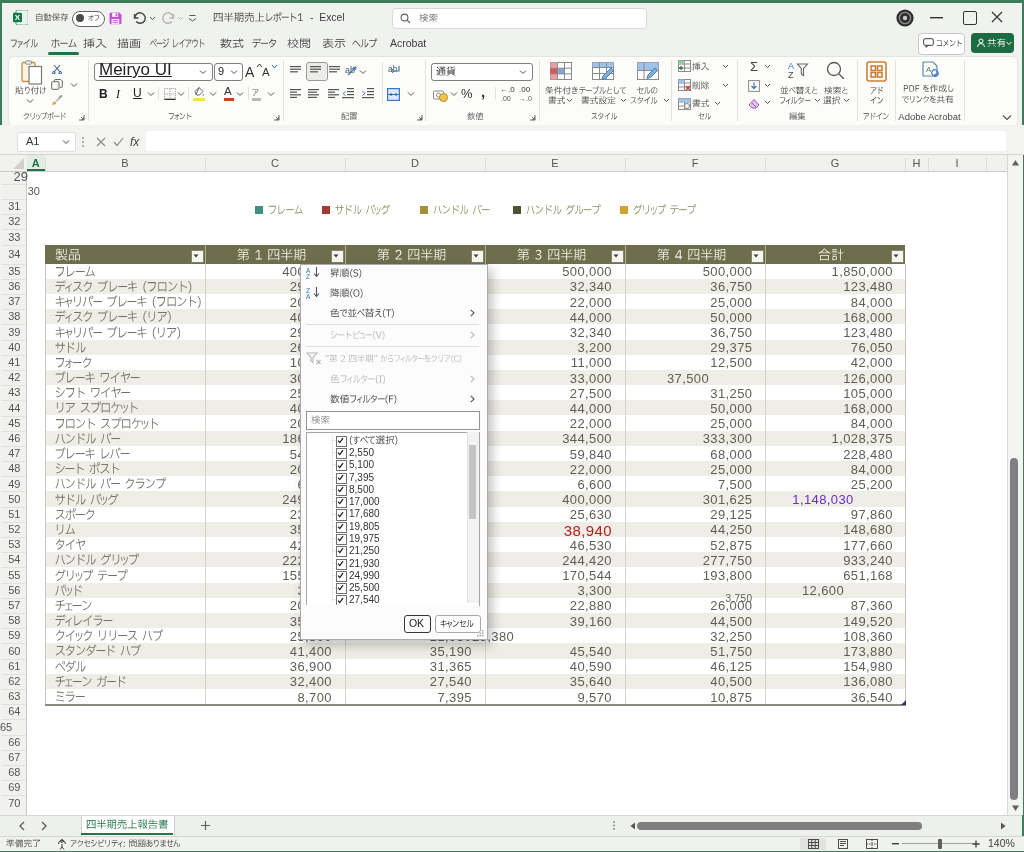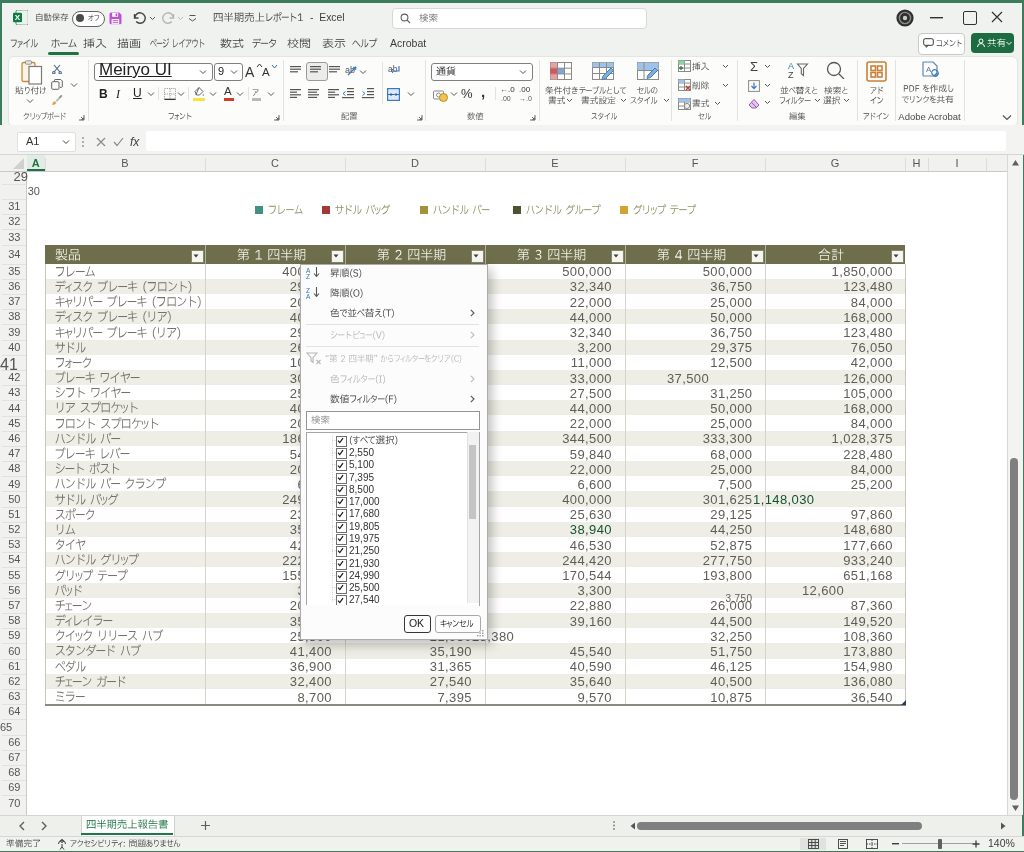--- a/index.html
+++ b/index.html
@@ -672,21 +672,21 @@
 <div class="t" style="left:0px;top:201.1px;width:20.5px;text-align:right;font-size:11px;color:#555">31</div>
 <div class="t" style="left:0px;top:216.3px;width:20.5px;text-align:right;font-size:11px;color:#555">32</div>
 <div class="t" style="left:0px;top:231.5px;width:20.5px;text-align:right;font-size:11px;color:#555">33</div>
 <div class="t" style="left:0px;top:248.7px;width:20.5px;text-align:right;font-size:11px;color:#555">34</div>
 <div class="t" style="left:0px;top:265.8px;width:20.5px;text-align:right;font-size:11px;color:#555">35</div>
 <div class="t" style="left:0px;top:281.0px;width:20.5px;text-align:right;font-size:11px;color:#555">36</div>
 <div class="t" style="left:0px;top:296.2px;width:20.5px;text-align:right;font-size:11px;color:#555">37</div>
 <div class="t" style="left:0px;top:311.4px;width:20.5px;text-align:right;font-size:11px;color:#555">38</div>
 <div class="t" style="left:0px;top:326.6px;width:20.5px;text-align:right;font-size:11px;color:#555">39</div>
 <div class="t" style="left:0px;top:341.7px;width:20.5px;text-align:right;font-size:11px;color:#555">40</div>
-<div class="t" style="left:0px;top:356.9px;width:20.5px;font-size:16px;color:#555">41</div>
+<div class="t" style="left:0px;top:356.9px;width:20.5px;text-align:right;font-size:11px;color:#555">41</div>
 <div class="t" style="left:0px;top:372.1px;width:20.5px;text-align:right;font-size:11px;color:#555">42</div>
 <div class="t" style="left:0px;top:387.3px;width:20.5px;text-align:right;font-size:11px;color:#555">43</div>
 <div class="t" style="left:0px;top:402.5px;width:20.5px;text-align:right;font-size:11px;color:#555">44</div>
 <div class="t" style="left:0px;top:417.7px;width:20.5px;text-align:right;font-size:11px;color:#555">45</div>
 <div class="t" style="left:0px;top:432.9px;width:20.5px;text-align:right;font-size:11px;color:#555">46</div>
 <div class="t" style="left:0px;top:448.1px;width:20.5px;text-align:right;font-size:11px;color:#555">47</div>
 <div class="t" style="left:0px;top:463.3px;width:20.5px;text-align:right;font-size:11px;color:#555">48</div>
 <div class="t" style="left:0px;top:478.5px;width:20.5px;text-align:right;font-size:11px;color:#555">49</div>
 <div class="t" style="left:0px;top:493.6px;width:20.5px;text-align:right;font-size:11px;color:#555">50</div>
 <div class="t" style="left:0px;top:508.8px;width:20.5px;text-align:right;font-size:11px;color:#555">51</div>
@@ -1113,39 +1113,39 @@
     <use href="#g54" transform="translate(74 0) scale(0.88 1)"></use>
     <use href="#g20" transform="translate(154 0) scale(0.88 1)"></use>
     <use href="#g94" transform="translate(268 0) scale(0.88 1)"></use>
     <use href="#g52" transform="translate(338 0) scale(0.8 1)"></use>
     <use href="#g95" transform="translate(402 0) scale(0.88 1)"></use>
   </svg>
 <div class="t" style="left:192.0px;top:493.0px;width:140px;text-align:right;font-size:13.0px;color:#5e5e56;letter-spacing:0.4px">249,005</div>
 <div class="t" style="left:332.0px;top:493.0px;width:140px;text-align:right;font-size:13.0px;color:#5e5e56;letter-spacing:0.4px">197,400</div>
 <div class="t" style="left:472.0px;top:493.0px;width:140px;text-align:right;font-size:13.0px;color:#5e5e56;letter-spacing:0.4px">400,000</div>
 <div class="t" style="left:612.5px;top:493.0px;width:140px;text-align:right;font-size:13.0px;color:#5e5e56;letter-spacing:0.4px">301,625</div>
-<div class="t" style="left:753.0px;top:493.0px;width:140px;text-align:left;font-size:13.0px;color:#14532d;letter-spacing:0.4px">1,148,030</div>
+<div class="t" style="left:753.0px;top:493.0px;width:140px;text-align:center;font-size:13.0px;color:#6d28d9;letter-spacing:0.4px">1,148,030</div>
 <svg class="jp " style="left:55.0px;top:507.7px" width="40.2" height="14.6" viewBox="0 -88 309 112" fill="#73736b" preserveAspectRatio="none">
     <use href="#g74" transform="translate(-4 0) scale(0.88 1)"></use>
     <use href="#g12" transform="translate(74 0) scale(0.88 1)"></use>
     <use href="#g13" transform="translate(152 0) scale(0.85 1)"></use>
     <use href="#g50" transform="translate(226 0) scale(0.88 1)"></use>
   </svg>
 <div class="t" style="left:192.0px;top:508.2px;width:140px;text-align:right;font-size:13.0px;color:#5e5e56;letter-spacing:0.4px">23,305</div>
 <div class="t" style="left:332.0px;top:508.2px;width:140px;text-align:right;font-size:13.0px;color:#5e5e56;letter-spacing:0.4px">19,805</div>
 <div class="t" style="left:472.0px;top:508.2px;width:140px;text-align:right;font-size:13.0px;color:#5e5e56;letter-spacing:0.4px">25,630</div>
 <div class="t" style="left:612.5px;top:508.2px;width:140px;text-align:right;font-size:13.0px;color:#5e5e56;letter-spacing:0.4px">29,125</div>
 <div class="t" style="left:753.0px;top:508.2px;width:140px;text-align:right;font-size:13.0px;color:#5e5e56;letter-spacing:0.4px">97,860</div>
 <svg class="jp " style="left:55.0px;top:522.9px" width="20.5" height="14.6" viewBox="0 -88 158 112" fill="#73736b" preserveAspectRatio="none">
     <use href="#g51" transform="translate(-4 0) scale(0.88 1)"></use>
     <use href="#g22" transform="translate(74 0) scale(0.88 1)"></use>
   </svg>
 <div class="t" style="left:192.0px;top:523.4px;width:140px;text-align:right;font-size:13.0px;color:#5e5e56;letter-spacing:0.4px">35,400</div>
 <div class="t" style="left:332.0px;top:523.4px;width:140px;text-align:right;font-size:13.0px;color:#5e5e56;letter-spacing:0.4px">30,090</div>
-<div class="t" style="left:472.0px;top:523.4px;width:140px;text-align:right;font-size:13.0px;color:#14532d;letter-spacing:0.4px">38,940</div>
+<div class="t" style="left:472.0px;top:523.4px;width:140px;text-align:right;font-size:15px;color:#b91c1c;letter-spacing:0.4px">38,940</div>
 <div class="t" style="left:612.5px;top:523.4px;width:140px;text-align:right;font-size:13.0px;color:#5e5e56;letter-spacing:0.4px">44,250</div>
 <div class="t" style="left:753.0px;top:523.4px;width:140px;text-align:right;font-size:13.0px;color:#5e5e56;letter-spacing:0.4px">148,680</div>
 <svg class="jp " style="left:55.0px;top:538.1px" width="30.8" height="14.6" viewBox="0 -88 237 112" fill="#73736b" preserveAspectRatio="none">
     <use href="#g34" transform="translate(-4 0) scale(0.88 1)"></use>
     <use href="#g19" transform="translate(74 0) scale(0.88 1)"></use>
     <use href="#g112" transform="translate(154 0) scale(0.88 1)"></use>
   </svg>
 <div class="t" style="left:192.0px;top:538.6px;width:140px;text-align:right;font-size:13.0px;color:#5e5e56;letter-spacing:0.4px">42,300</div>
 <div class="t" style="left:332.0px;top:538.6px;width:140px;text-align:right;font-size:13.0px;color:#5e5e56;letter-spacing:0.4px">35,955</div>
 <div class="t" style="left:472.0px;top:538.6px;width:140px;text-align:right;font-size:13.0px;color:#5e5e56;letter-spacing:0.4px">46,530</div>

